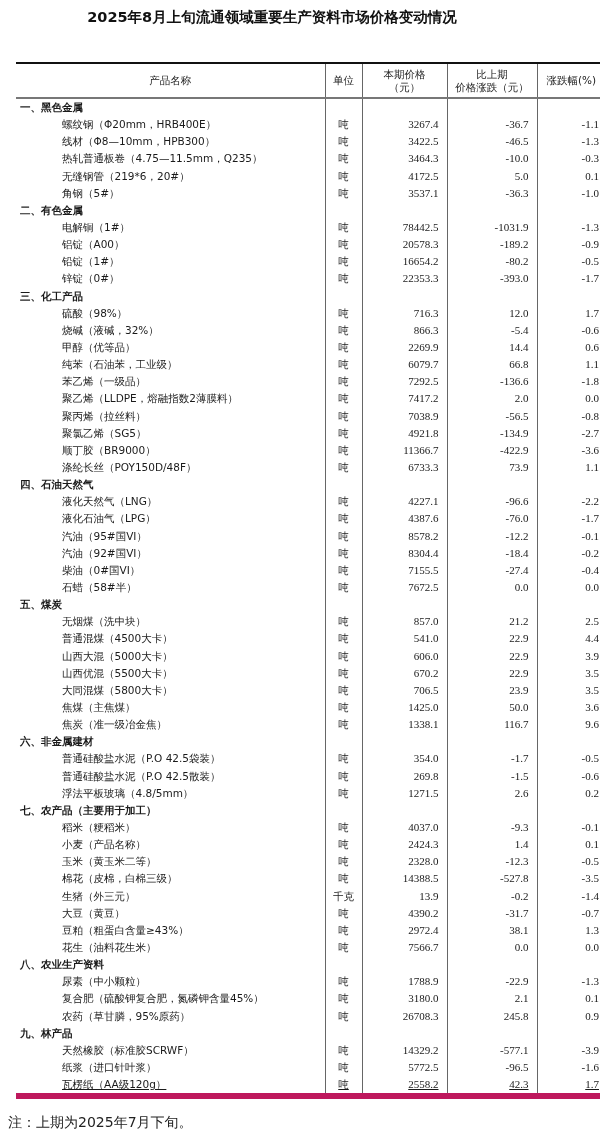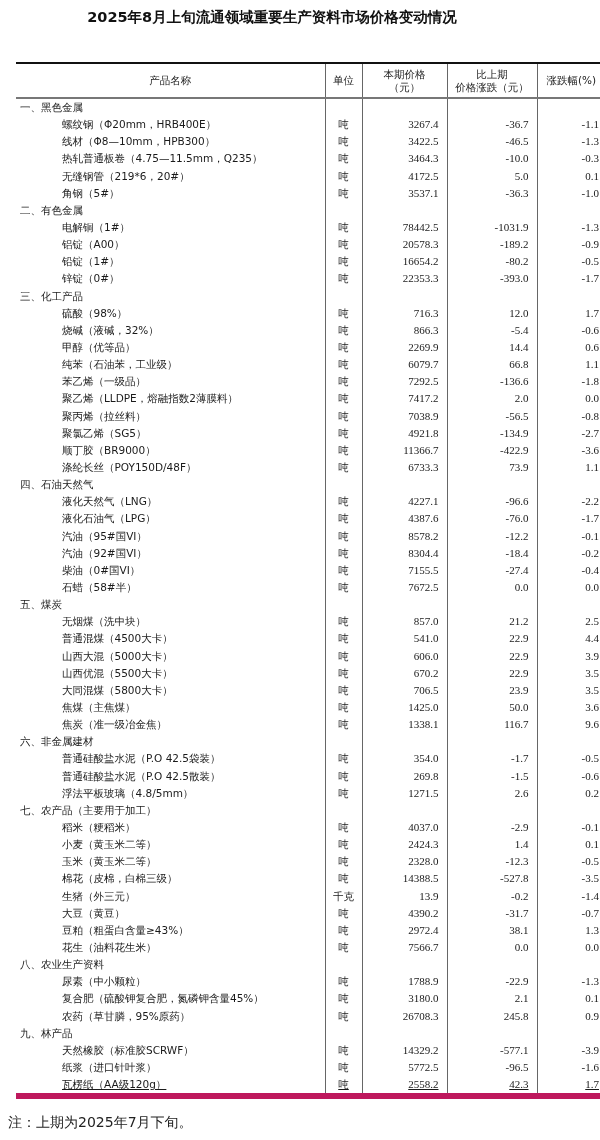--- a/index.html
+++ b/index.html
@@ -17,21 +17,21 @@
   table.data col.c-pct { width: 68px; }
   thead th { height: 33px; border-top: 2px solid #111; border-bottom: 2px solid #777;
              font-weight: normal; font-family: "DejaVu Sans", "Liberation Sans", sans-serif;
              font-size: 10.5px; line-height: 13px; color: #222; padding: 0; }
   thead th + th { border-left: 1px solid #666; }
   tbody td { height: 17.15px; padding: 0; line-height: 17px; white-space: nowrap; overflow: hidden; }
   tbody td + td { border-left: 1px solid #666; }
   tbody tr:last-child td { border-bottom: 6px solid #be185d; text-decoration: underline; }
   td.name { padding-left: 4px; font-family: "DejaVu Sans", "Liberation Sans", sans-serif; }
   td.name.item { padding-left: 46px; }
-  td.name.sec { font-weight: normal; margin-left: 12px; }
+  td.name.sec { font-weight: bold; margin-left: 12px; }
   td.unit { text-align: center; font-family: "DejaVu Sans", "Liberation Sans", sans-serif; }
   td.num { text-align: right; padding-right: 8px; font-family: "Liberation Serif", "DejaVu Serif", serif; font-size: 11px; }
   td.num.pct { padding-right: 6px; }
   .note { position: absolute; top: 1114px; left: 8px; font-size: 14px;
           font-family: "DejaVu Sans", "Liberation Sans", sans-serif; color: #222; }
 </style>
 </head>
 <body>
 
 <div class="title">2025年8月上旬流通领域重要生产资料市场价格变动情况</div>
@@ -351,25 +351,25 @@
         <td class="name sec">七、农产品（主要用于加工）</td>
         <td></td>
         <td></td>
         <td></td>
         <td></td>
       </tr>
       <tr>
         <td class="name item">稻米（粳稻米）</td>
         <td class="unit">吨</td>
         <td class="num">4037.0</td>
-        <td class="num">-2.9</td>
+        <td class="num">-9.3</td>
         <td class="num pct">-0.1</td>
       </tr>
       <tr>
-        <td class="name item">小麦（黄玉米二等）</td>
+        <td class="name item">小麦（产品名称）</td>
         <td class="unit">吨</td>
         <td class="num">2424.3</td>
         <td class="num">1.4</td>
         <td class="num pct">0.1</td>
       </tr>
       <tr>
         <td class="name item">玉米（黄玉米二等）</td>
         <td class="unit">吨</td>
         <td class="num">2328.0</td>
         <td class="num">-12.3</td>

